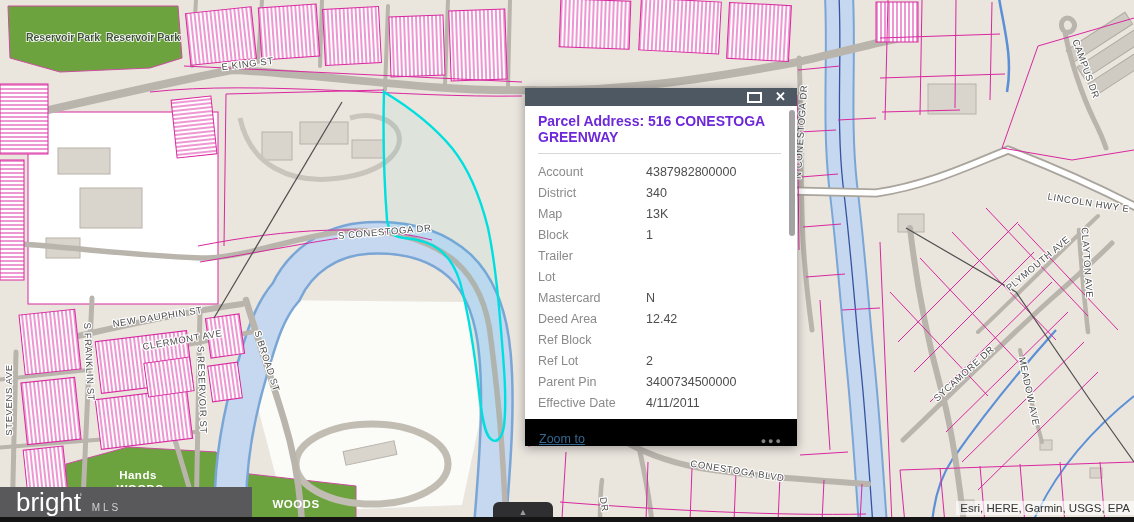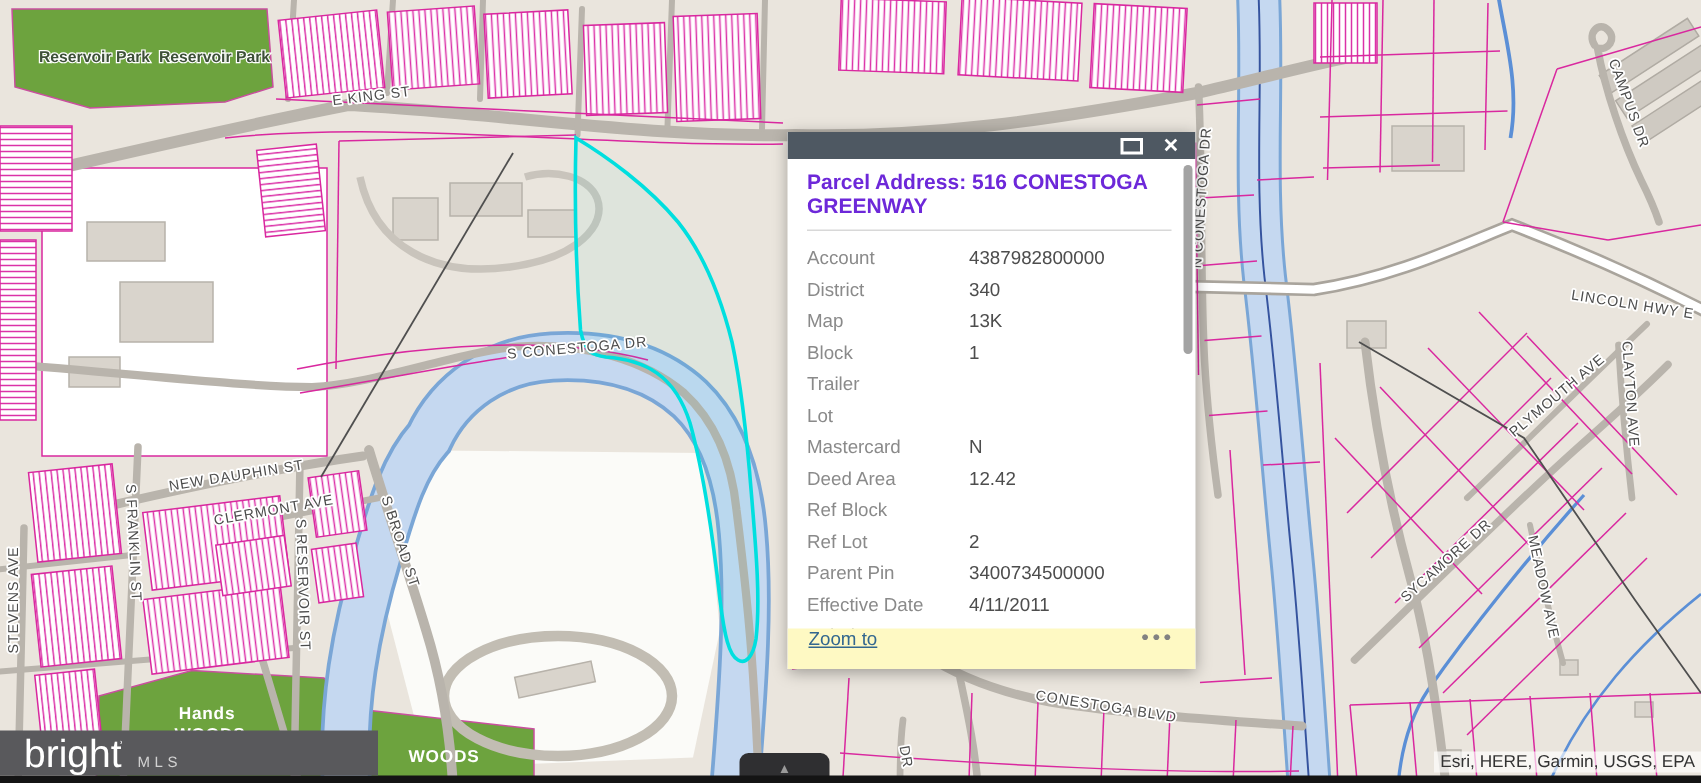--- a/index.html
+++ b/index.html
@@ -18,22 +18,22 @@
     box-shadow:0 2px 10px rgba(0,0,0,.35);overflow:hidden;}
   .popup-header{height:18px;background:#4e5862;display:flex;justify-content:flex-end;align-items:center;gap:13px;padding-right:11px;}
   .dock-btn{display:inline-block;width:11px;height:7px;border:2px solid #fff;cursor:pointer;}
   .close-btn{color:#fff;font-size:13px;font-weight:bold;line-height:14px;cursor:pointer;}
   .popup-body{padding:7px 16px 0 13px;}
   .popup-title{margin:0;font-size:14px;font-weight:bold;color:#6d28d9;line-height:16px;}
   .divider{border-top:1px solid #d8d8d8;margin:8px 0 7px 0;}
   .prow{display:flex;height:21px;align-items:center;font-size:12.5px;}
   .plabel{width:108px;flex:none;color:#8a8a8a;}
   .pvalue{color:#4d4d4d;}
-  .popup-footer{position:absolute;left:0;bottom:0;width:100%;height:27px;background:#fef9c3;display:flex;
-    align-items:flex-start;justify-content:space-between;padding:0 14px;box-sizing:border-box;}
+  .popup-footer{position:absolute;left:0;bottom:0;width:100%;height:27px;background:#000000;display:flex;
+    align-items:flex-end;justify-content:space-between;padding:0 14px;box-sizing:border-box;}
   .zoomto{font-size:12.5px;color:#33678f;text-decoration:underline;cursor:pointer;}
   .more{color:#828282;font-size:9px;letter-spacing:2px;cursor:pointer;}
   .pscroll{position:absolute;right:2px;top:22px;width:6px;height:126px;background:#a3a3a3;border-radius:3px;}
 
   
   .panel-tab{position:absolute;left:493px;top:502px;width:60px;height:20px;background:#2f2f31;
     border-radius:6px 6px 0 0;display:flex;align-items:center;justify-content:center;cursor:pointer;}
   .panel-tab .caret{color:#9a9a9a;font-size:9px;line-height:9px;}
   .bottom-bar{position:absolute;left:0;bottom:0;width:100%;height:5px;background:#141414;}
   .mls-box{position:absolute;left:0;top:487px;width:252px;height:30px;background:#59595c;display:flex;

